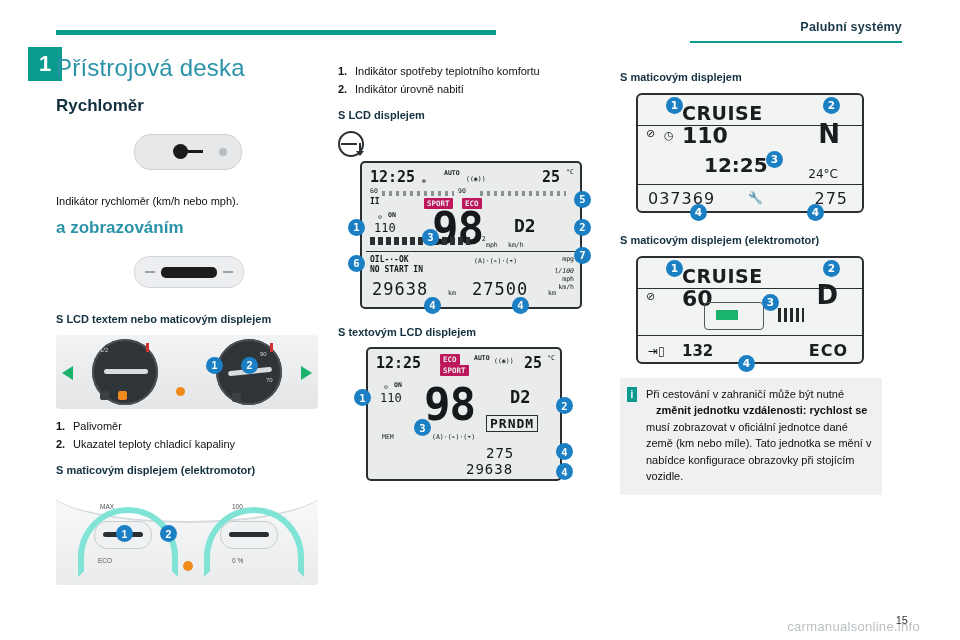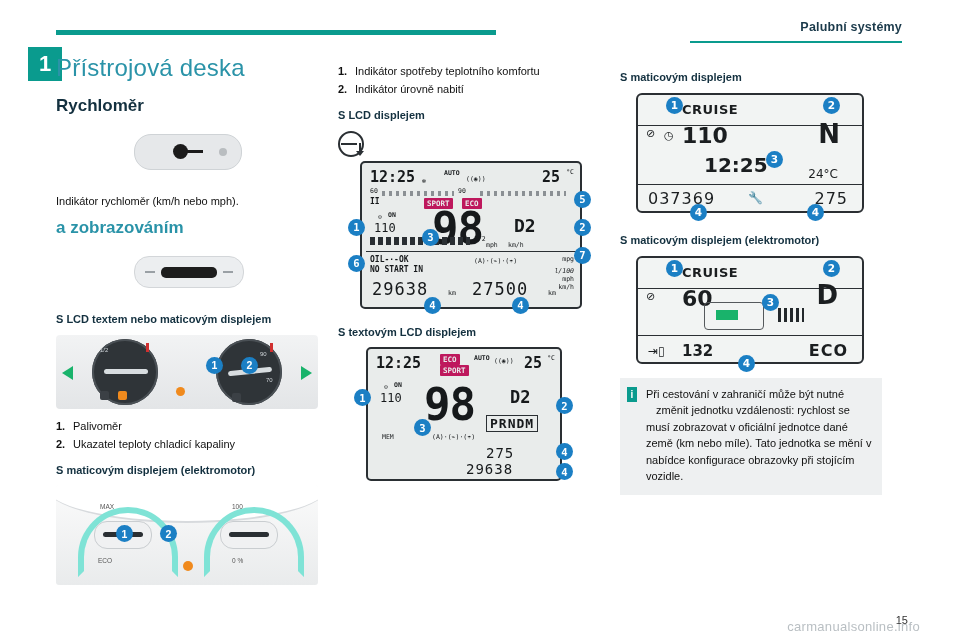--- a/index.html
+++ b/index.html
@@ -421,21 +421,21 @@
     border-bottom: 1px solid #2b2f33;
   }
   .mx .botbar {
     position: absolute;
     left: 0; right: 0; bottom: 0;
     height: 26px;
     border-top: 1px solid #2b2f33;
   }
   .mx .cruise {
     position: absolute;
-    font-size: 13px;
+    font-size: 19px;
     font-weight: bold;
     letter-spacing: 0.5px;
   }
   .mx .spd {
     position: absolute;
     font-size: 22px;
     font-weight: bold;
   }
   .mx .gear {
     position: absolute;
@@ -801,21 +801,21 @@
         <div class="callout" style="left:28px;top:2px;">1</div>
         <div class="callout" style="right:22px;top:2px;">2</div>
         <div class="callout" style="left:124px;top:36px;">3</div>
         <div class="callout" style="left:100px;bottom:-10px;">4</div>
       </div>
     </div>
 
     <div class="note">
       <div class="ibadge">i</div>
       <span>Při cestování v zahraničí může být nutné</span>
-      <span class="indent" style="padding-left:10px;">změnit jednotku vzdálenosti: rychlost se</span>
+      <span class="indent" style="padding-left:10px;font-weight:bold;">změnit jednotku vzdálenosti: rychlost se</span>
       <span>musí zobrazovat v oficiální jednotce dané</span>
       <span>země (km nebo míle). Tato jednotka se mění</span>
       <span>v nabídce konfigurace obrazovky při stojícím</span>
       <span>vozidle.</span>
     </div>
   </div>
 
 </div>
 
 </body></html>

